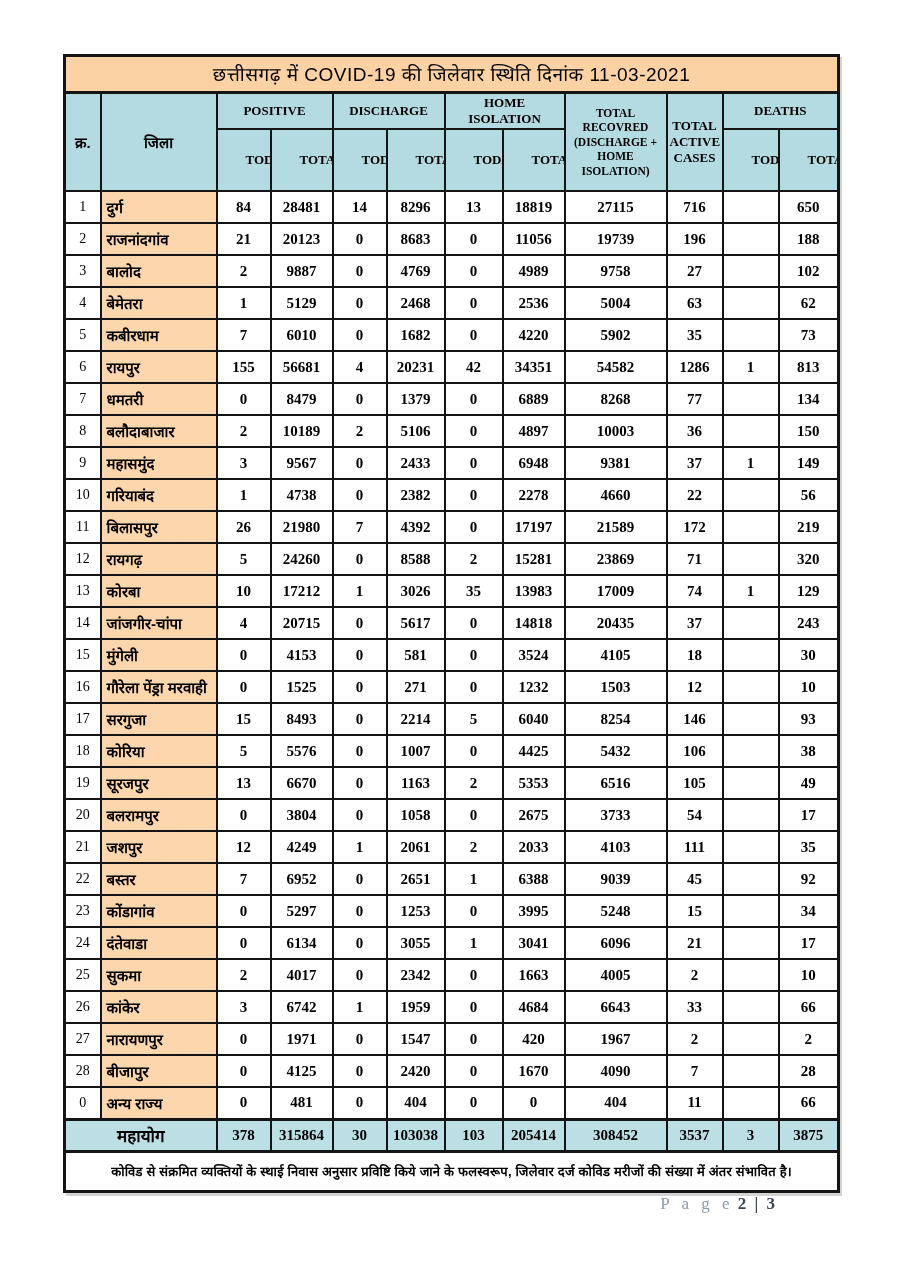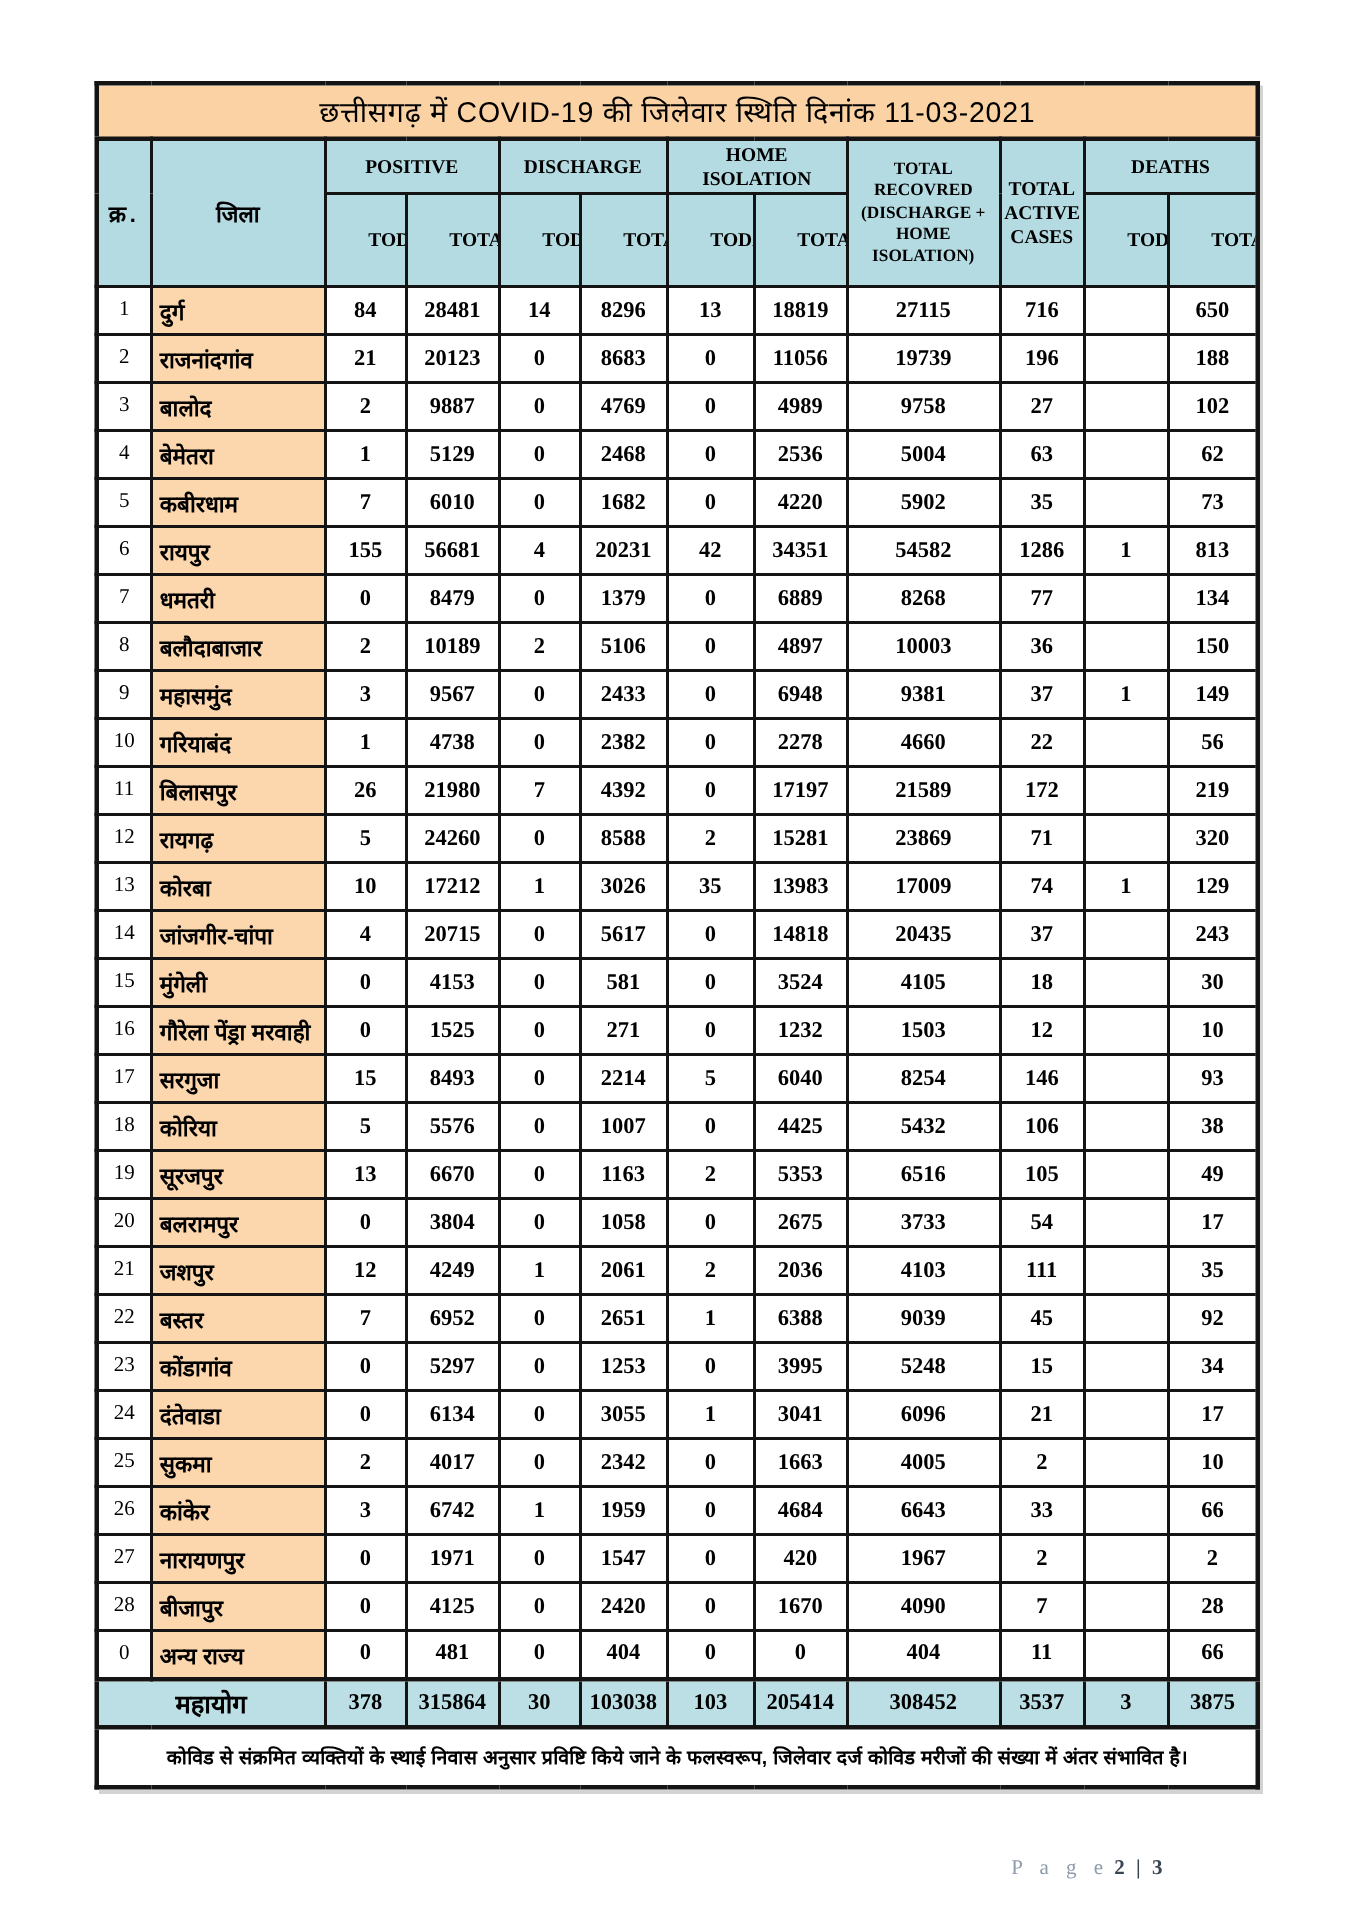--- a/index.html
+++ b/index.html
@@ -54,21 +54,21 @@
   
   thead th{
     background:var(--header-bg);
     font-weight:700;
     font-size:13px;
     font-family:"Liberation Serif","DejaVu Serif",serif;
   }
   tr.hgroup th{height:28px;}
   tr.hsub th{height:62px;padding-left:28px;}
   th.devn{
-    font-family:Liberation Mono, monospace;
+    font-family:Liberation Sans, sans-serif;
     font-size:15px;
   }
   th.wrap{
     white-space:pre-line;
     font-size:11.5px;
     line-height:1.25;
   }
   
   tbody tr{height:32px;}
   td.sno{
@@ -107,23 +107,23 @@
     background:#ffffff;
     font-family:"Liberation Sans","DejaVu Sans",sans-serif;
     font-weight:700;
     font-size:13px;
     letter-spacing:.2px;
   }
   
   .pagenum{
     position:absolute;
     right:120px;
-    top:1238px;
+    top:1194px;
     font-family:"Liberation Serif","DejaVu Serif",serif;
-    font-size:14px;
+    font-size:17px;
   }
   .pagenum .pglabel{
     color:var(--page-text);
     letter-spacing:4px;
   }
   .pagenum .pgval{
     color:var(--page-num);
     letter-spacing:2px;
     font-weight:700;
   }
@@ -459,21 +459,21 @@
           <td class="num">17</td>
         </tr>
         <tr>
           <td class="sno">21</td>
           <td class="district">जशपुर</td>
           <td class="num">12</td>
           <td class="num">4249</td>
           <td class="num">1</td>
           <td class="num">2061</td>
           <td class="num">2</td>
-          <td class="num">2036</td>
+          <td class="num">2033</td>
           <td class="num">4103</td>
           <td class="num">111</td>
           <td class="num"></td>
           <td class="num">35</td>
         </tr>
         <tr>
           <td class="sno">22</td>
           <td class="district">बस्तर</td>
           <td class="num">7</td>
           <td class="num">6952</td>

